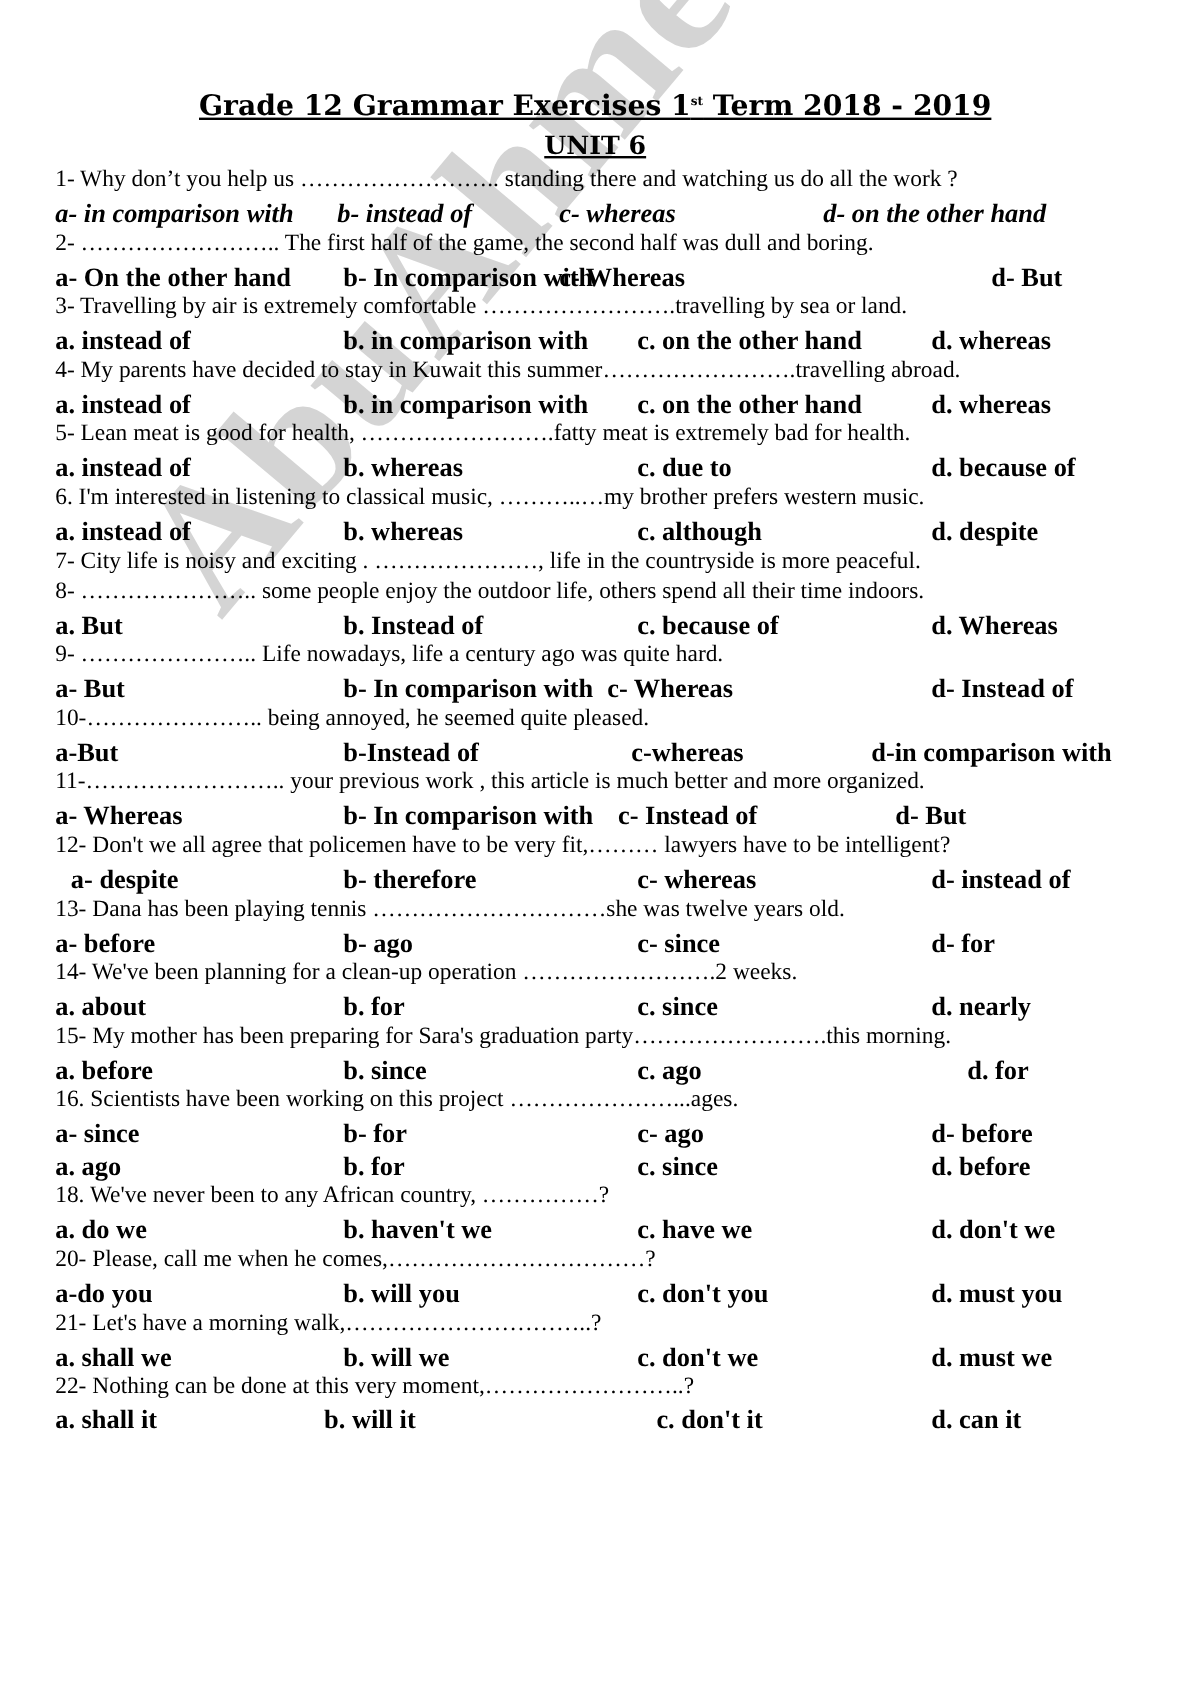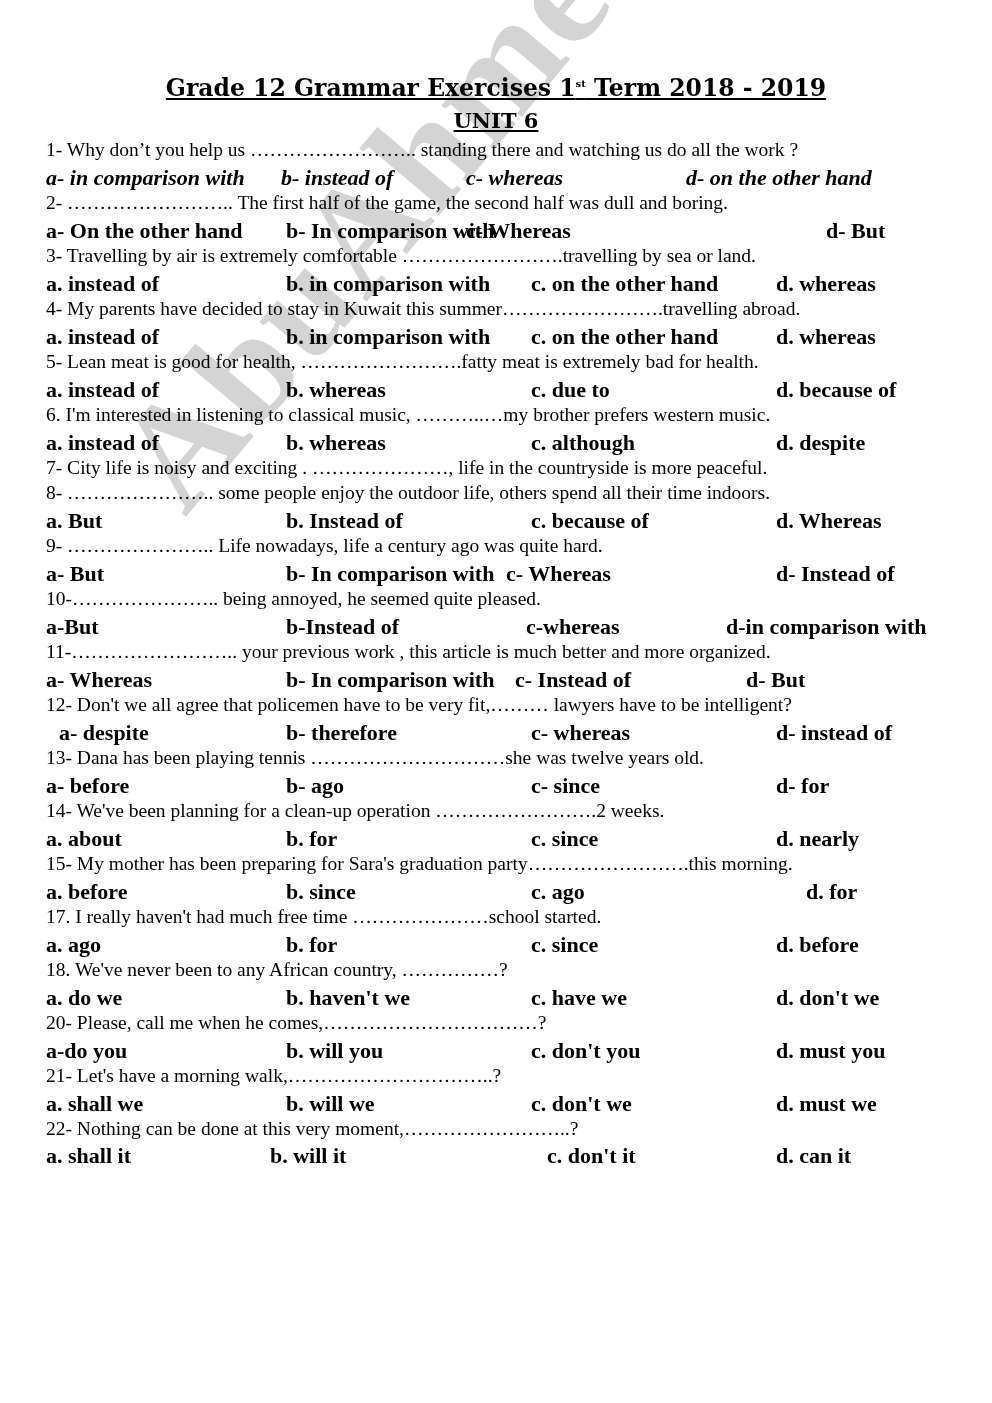--- a/index.html
+++ b/index.html
@@ -239,21 +239,29 @@
         <div class="q-block">
           <div class="question">15- My mother has been preparing for Sara's graduation party…………………….this morning.</div>
           <div class="choices" style="padding-left: 62px; display: block; position: relative; height: 26px;">
             <span class="c" style="margin-left: 0px; position: absolute; left: 0px; top: 0px;">a. before</span>
             <span class="c" style="margin-left: 0px; position: absolute; left: 240px; top: 0px;">b. since</span>
             <span class="c" style="margin-left: 0px; position: absolute; left: 485px; top: 0px;">c. ago</span>
             <span class="c" style="margin-left: 0px; position: absolute; left: 760px; top: 0px;">d. for</span>
           </div>
         </div>
         <div class="q-block">
-          <div class="question">17. I really haven't had much free time …………………school started.</div>
+          <div class="question">16. Scientists have been working on this project …………………...ages.</div>
+          <div class="choices" style="padding-left: 62px; display: block; position: relative; height: 26px;">
+            <span class="c" style="margin-left: 0px; position: absolute; left: 0px; top: 0px;">a- since</span>
+            <span class="c" style="margin-left: 0px; position: absolute; left: 240px; top: 0px;">b- for</span>
+            <span class="c" style="margin-left: 0px; position: absolute; left: 485px; top: 0px;">c- ago</span>
+            <span class="c" style="margin-left: 0px; position: absolute; left: 730px; top: 0px;">d- before</span>
+          </div>
+        </div>
+        <div class="q-block">
           <div class="choices" style="padding-left: 62px; display: block; position: relative; height: 26px;">
             <span class="c" style="margin-left: 0px; position: absolute; left: 0px; top: 0px;">a. ago</span>
             <span class="c" style="margin-left: 0px; position: absolute; left: 240px; top: 0px;">b. for</span>
             <span class="c" style="margin-left: 0px; position: absolute; left: 485px; top: 0px;">c. since</span>
             <span class="c" style="margin-left: 0px; position: absolute; left: 730px; top: 0px;">d. before</span>
           </div>
         </div>
         <div class="q-block">
           <div class="question">18. We've never been to any African country, ……………?</div>
           <div class="choices" style="padding-left: 62px; display: block; position: relative; height: 26px;">

